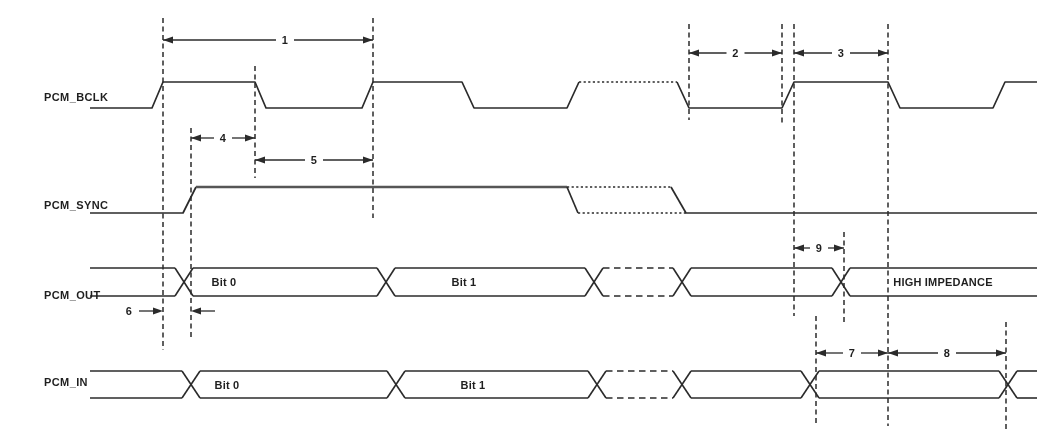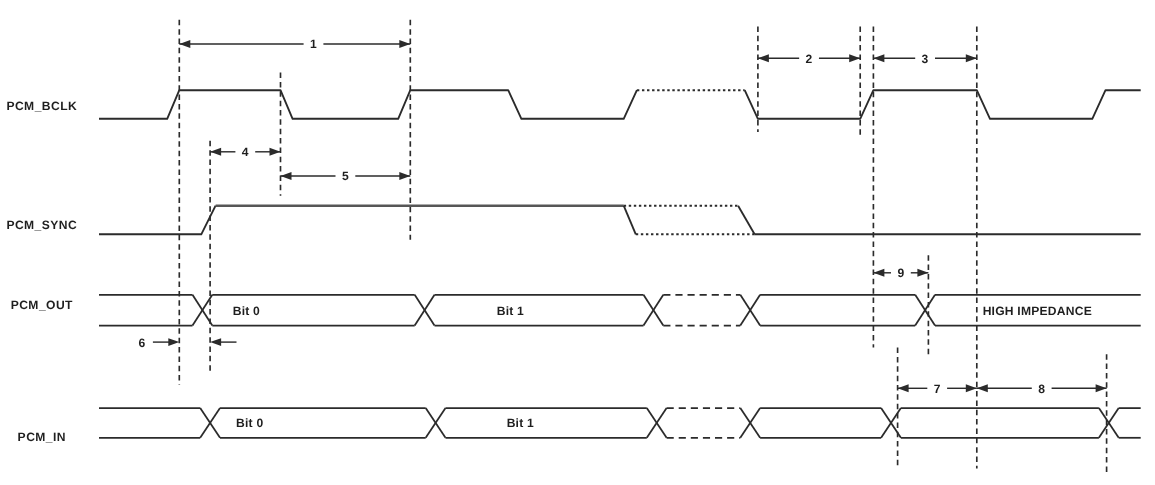--- a/index.html
+++ b/index.html
@@ -1,24 +1,24 @@
 <!DOCTYPE html>
 <html><head>
 <meta charset="utf-8">
 <style>
   html,body{margin:0;padding:0;background:#ffffff;}
   .stage{position:relative;width:1050px;height:441px;background:#ffffff;
          font-family:"Liberation Sans",sans-serif;overflow:hidden;}
   .stage svg{position:absolute;left:0;top:0;}
-  .lbl{position:absolute;left:0;width:76px;height:16px;text-align:center;
-       font:bold 11px/16px "Liberation Sans",sans-serif;letter-spacing:.4px;color:#1f1f1f;}
+  .lbl{position:absolute;left:0;width:76px;height:16px;text-align:left;
+       font:bold 11px/16px "Liberation Sans",sans-serif;letter-spacing:.4px;color:#1f1f1f;padding-left:44px;}
   #lbl-0{top:89px;}  
   #lbl-1{top:197px;} 
-  #lbl-2{top:270px;} 
-  #lbl-3{top:390px;} 
+  #lbl-2{top:287px;} 
+  #lbl-3{top:374px;} 
   .bus-label,.measure-label{font-family:"Liberation Sans",sans-serif;font-size:11px;
        font-weight:bold;fill:#1f1f1f;letter-spacing:.2px;}
 </style>
 </head>
 <body>
 
 <div class="stage">
   <svg id="wave-svg" width="1050" height="441" viewBox="0 0 1050 441">
       <g>
         <line x1="163" y1="18" x2="163" y2="350" stroke="#2b2b2b" stroke-width="1.5" stroke-dasharray="5 3.5"></line>

